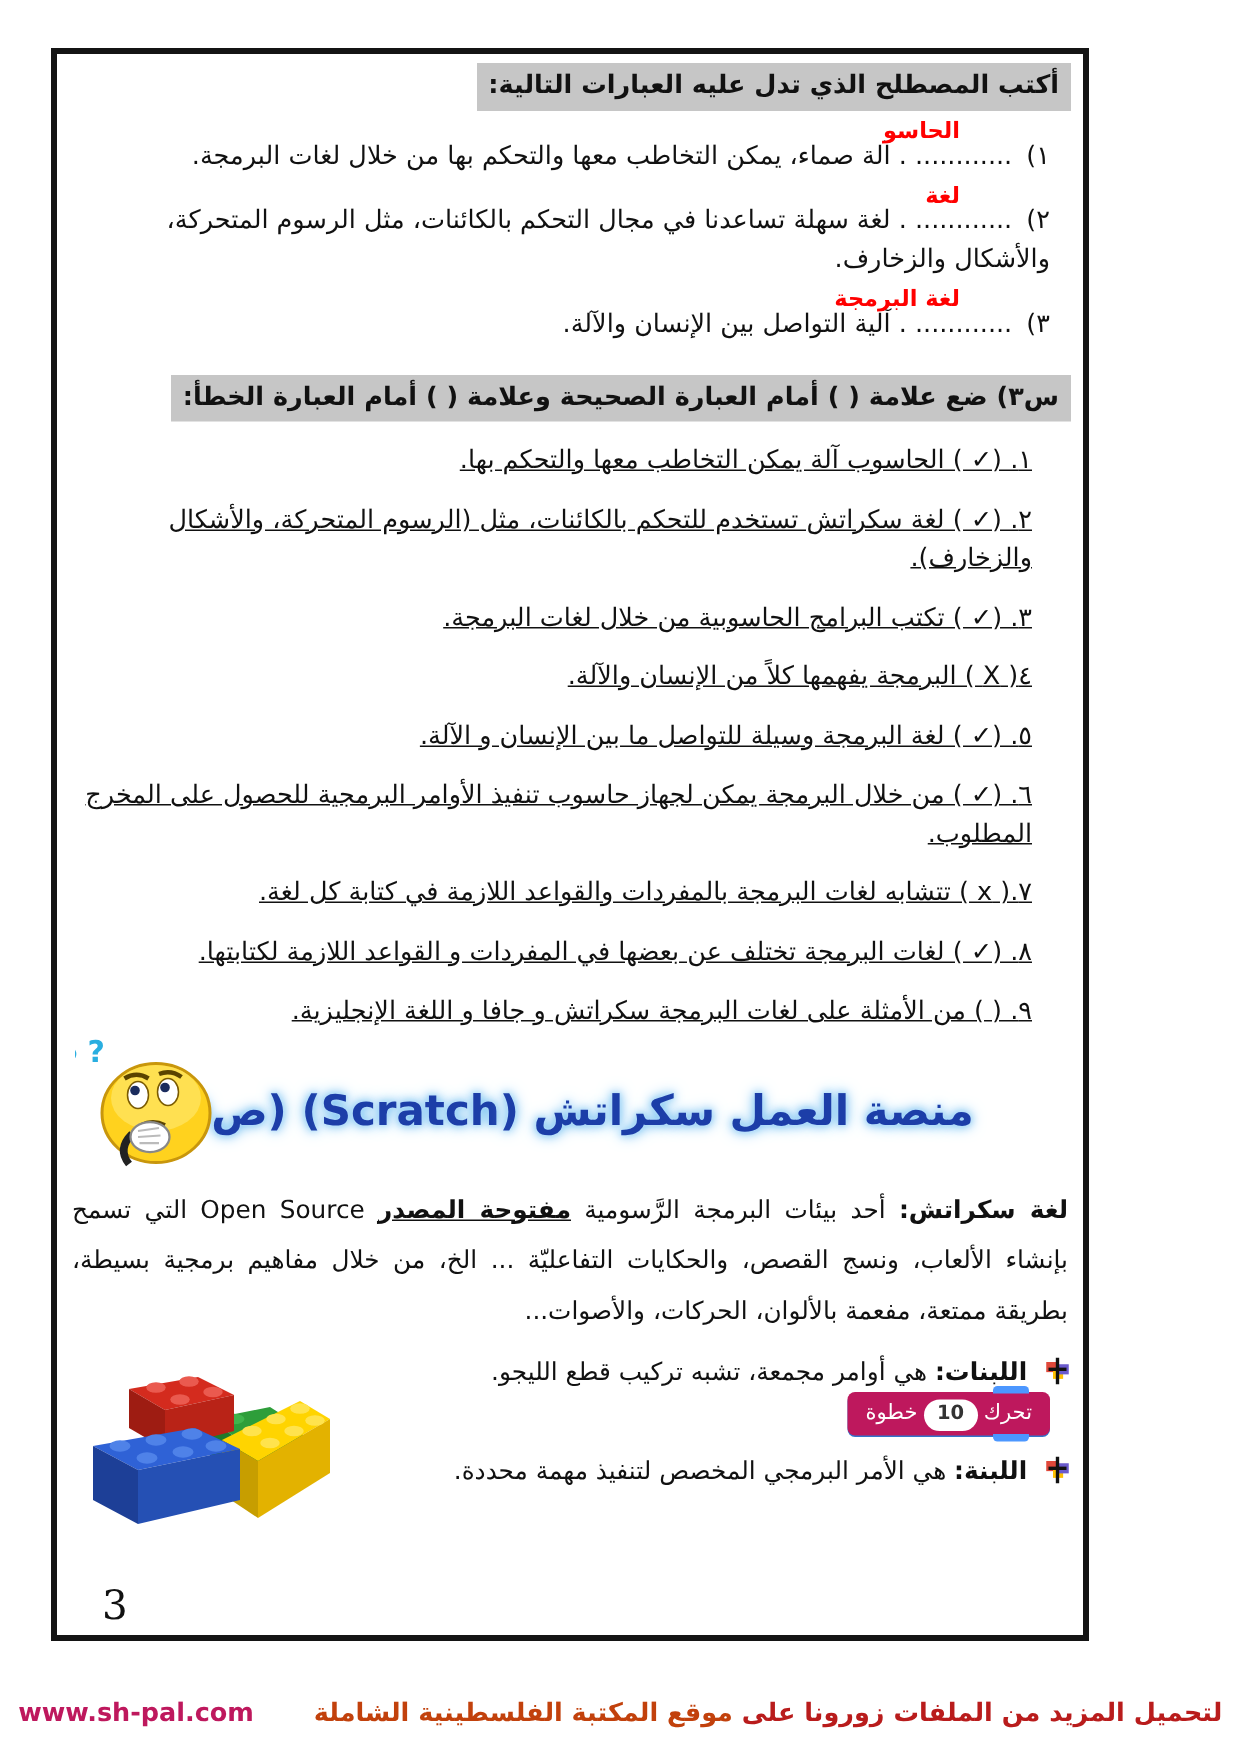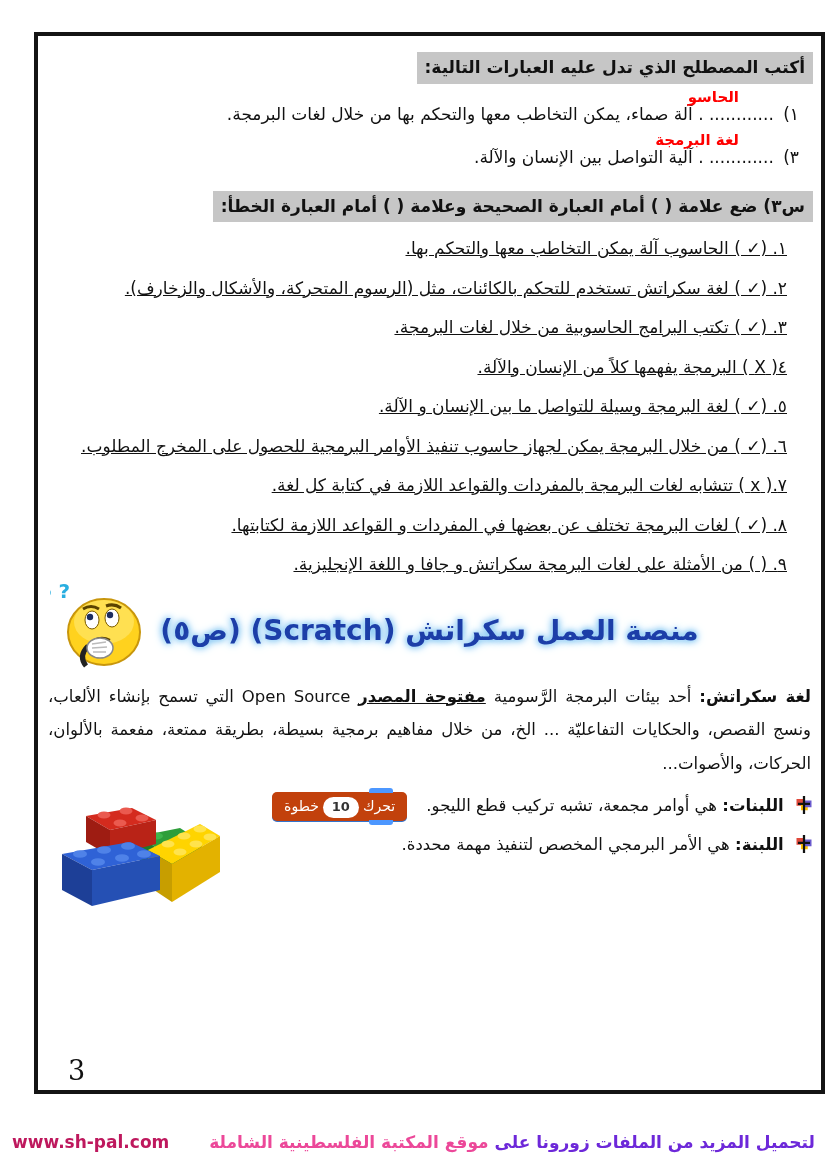--- a/index.html
+++ b/index.html
@@ -2,23 +2,23 @@
 <html lang="ar"><head>
 <meta charset="utf-8">
 <style>
   html,body{margin:0;padding:0;}
   body{
     width:827px;height:1169px;position:relative;background:#ffffff;
     font-family:"DejaVu Sans","Liberation Sans",sans-serif;color:#111;
     overflow:hidden;
   }
   .frame{
-    position:absolute;left:34px;top:32px;width:791px;height:1062px;
+    position:absolute;left:34px;top:32px;width:692px;height:1062px;
     border:4px solid #141414;direction:rtl;box-sizing:border-box;
-    padding:16px 8px 6px 8px;overflow:hidden;
+    padding:6px 8px 6px 8px;overflow:hidden;
   }
   .graybar{
     width:fit-content;background:#c6c6c6;padding:3px 8px;
     font-weight:bold;font-size:17px;line-height:1.5;
   }
   
   .fill-list{margin:6px 14px 0 0;}
   .fill-item{position:relative;margin-top:18px;font-size:17px;line-height:1.5;}
   .fill-item .num{margin-left:4px;}
   .fill-answer{
@@ -39,21 +39,21 @@
   .intro{font-size:16.5px;line-height:2.05;text-align:justify;margin:0 2px;}
   .intro .lead{font-weight:bold;}
   .intro .os-ar{font-weight:bold;text-decoration:underline;}
   .bullets{position:relative;margin-top:2px;min-height:118px;}
   .lego{position:absolute;left:6px;top:6px;}
   .bullet-line{margin-top:11px;padding-left:195px;font-size:16.5px;line-height:1.6;}
   .bullet-line .blead{font-weight:bold;}
   .bullet-ic{vertical-align:-3px;margin-left:6px;}
   
   .scratch-block{
-    display:inline-block;position:relative;background:#c2410c;color:#fff;
+    display:inline-block;position:relative;background:#be185d;color:#fff;
     border-radius:5px;padding:3px 12px;font-size:14px;margin-right:14px;
     vertical-align:middle;box-shadow:0 1px 0 #3373cc;
   }
   .scratch-block::before{
     content:"";position:absolute;top:-4px;right:14px;width:24px;height:5px;
     background:#4c97ff;border-radius:3px 3px 0 0;
   }
   .scratch-block::after{
     content:"";position:absolute;bottom:-4px;right:14px;width:24px;height:5px;
     background:#4c97ff;border-radius:0 0 3px 3px;
@@ -64,37 +64,43 @@
   }
   
   .pagenum{
     position:absolute;left:30px;bottom:4px;font-size:27px;
     font-family:"DejaVu Serif","Liberation Serif",serif;
   }
   .footer{
     position:absolute;top:1132px;left:0;width:827px;text-align:center;
     font-weight:bold;font-size:17px;direction:rtl;
   }
-  .footer .f1{color:#6d28d9;}
-  .footer .f2{color:#ec4899;margin-left:34px;}
+  .footer .f1{color:#b91c1c;}
+  .footer .f2{color:#c2410c;margin-left:34px;}
   .footer .f3{color:#be185d;direction:ltr;unicode-bidi:embed;}
 </style>
 </head>
 <body>
 
 <div class="frame">
 
   <div class="graybar">أكتب المصطلح الذي تدل عليه العبارات التالية:</div>
 
   <div class="fill-list">
     <div class="fill-item">
       <span class="fill-answer">الحاسو</span>
       <span class="num">١)</span>
       <span class="dots">............ .</span>
       <span>آلة صماء، يمكن التخاطب معها والتحكم بها من خلال لغات البرمجة.</span>
+    </div>
+    <div class="fill-item">
+      <span class="fill-answer">لغة</span>
+      <span class="num">٢)</span>
+      <span class="dots">............ .</span>
+      <span>لغة سهلة تساعدنا في مجال التحكم بالكائنات، مثل الرسوم المتحركة، والأشكال والزخارف.</span>
     </div>
     <div class="fill-item">
       <span class="fill-answer">لغة البرمجة</span>
       <span class="num">٣)</span>
       <span class="dots">............ .</span>
       <span>آلية التواصل بين الإنسان والآلة.</span>
     </div>
   </div>
 
   <div class="graybar" style="margin-top:20px;text-align:center;">س٣) ضع علامة (  ) أمام العبارة الصحيحة وعلامة (  ) أمام العبارة الخطأ:</div>

